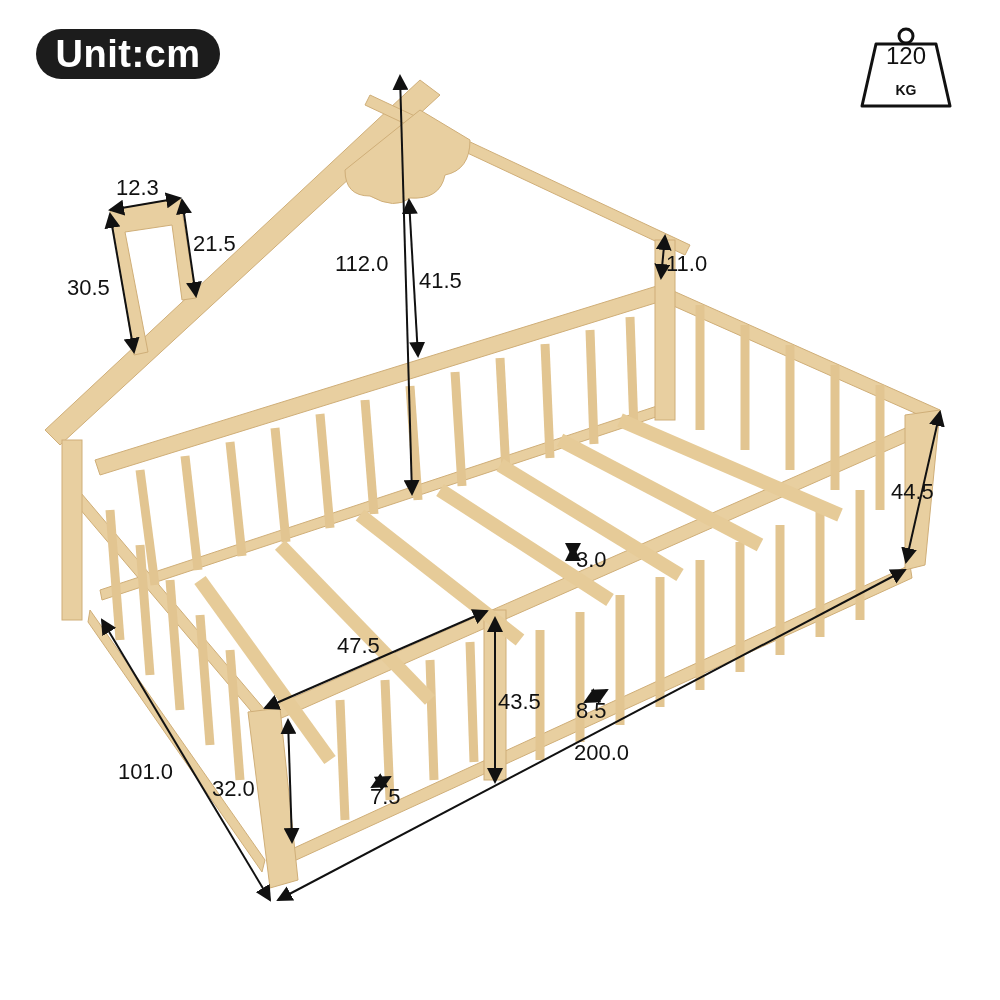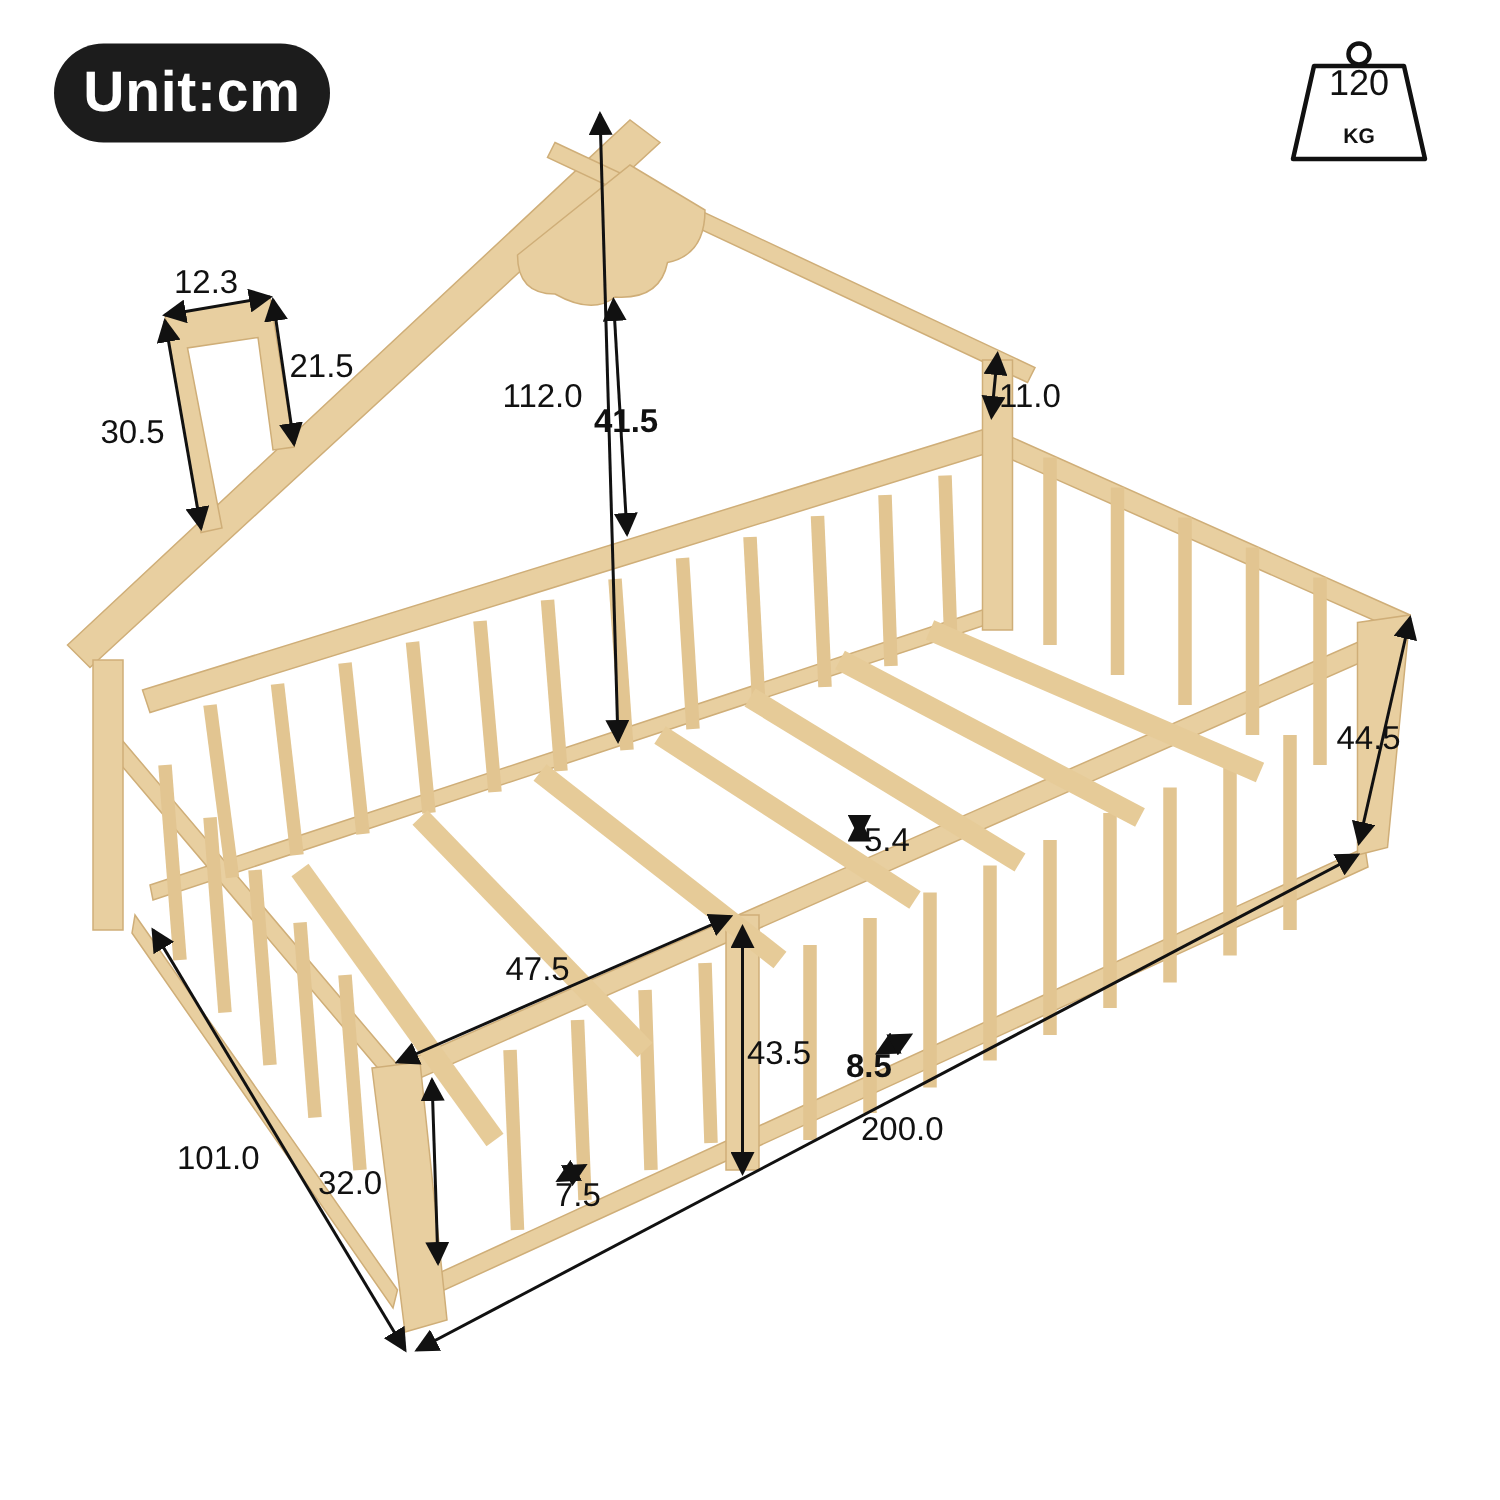--- a/index.html
+++ b/index.html
@@ -1,17 +1,17 @@
 <!DOCTYPE html>
 <html><head>
 <meta charset="utf-8">
 <style>
   html,body{margin:0;padding:0;background:#fff;}
   body{width:1000px;height:1000px;position:relative;overflow:hidden;font-family:"Liberation Sans",sans-serif;}
-  .unit-badge{position:absolute;left:36px;top:29px;width:184px;height:66px;border-radius:33px;background:#1c1c1c;color:#fff;font-weight:bold;font-size:38px;display:flex;align-items:center;justify-content:center;letter-spacing:0.5px;}
+  .unit-badge{position:absolute;left:36px;top:29px;width:184px;height:50px;border-radius:33px;background:#1c1c1c;color:#fff;font-weight:bold;font-size:38px;display:flex;align-items:center;justify-content:center;letter-spacing:0.5px;}
   .weight{position:absolute;left:856px;top:26px;width:100px;height:84px;}
   .weight .num{position:absolute;left:0;right:0;top:16px;text-align:center;font-size:24px;color:#111;}
   .weight .kg{position:absolute;left:0;right:0;top:56px;text-align:center;font-size:14px;font-weight:bold;color:#111;}
   svg.scene{position:absolute;left:0;top:0;}
   .dim{position:absolute;font-size:22px;color:#111;white-space:nowrap;line-height:1;}
 </style>
 </head>
 <body>
 
 <div class="unit-badge">
@@ -125,23 +125,23 @@
     <line x1="102" y1="620" x2="270" y2="900"></line>
     <line x1="288" y1="720" x2="292" y2="842"></line>
     <line x1="372" y1="787" x2="390" y2="777"></line>
   </g>
 </svg>
 
 <div class="dim" style="left:116px;top:177px;">12.3</div>
 <div class="dim" style="left:193px;top:233px;">21.5</div>
 <div class="dim" style="left:67px;top:277px;">30.5</div>
 <div class="dim" style="left:335px;top:253px;">112.0</div>
-<div class="dim" style="left:396px;top:270px;font-weight:bold;">41.5</div>
+<div class="dim" style="left:419px;top:270px;">41.5</div>
 <div class="dim" style="left:666px;top:253px;">11.0</div>
 <div class="dim" style="left:866px;top:481px;margin-left:25px;">44.5</div>
-<div class="dim" style="left:576px;top:549px;">5.4</div>
+<div class="dim" style="left:576px;top:549px;">3.0</div>
 <div class="dim" style="left:337px;top:635px;">47.5</div>
 <div class="dim" style="left:498px;top:691px;">43.5</div>
-<div class="dim" style="left:564px;top:700px;font-weight:bold;">8.5</div>
+<div class="dim" style="left:576px;top:700px;">8.5</div>
 <div class="dim" style="left:574px;top:742px;">200.0</div>
 <div class="dim" style="left:118px;top:761px;">101.0</div>
 <div class="dim" style="left:212px;top:778px;">32.0</div>
 <div class="dim" style="left:370px;top:786px;">7.5</div>
 
 </body></html>

